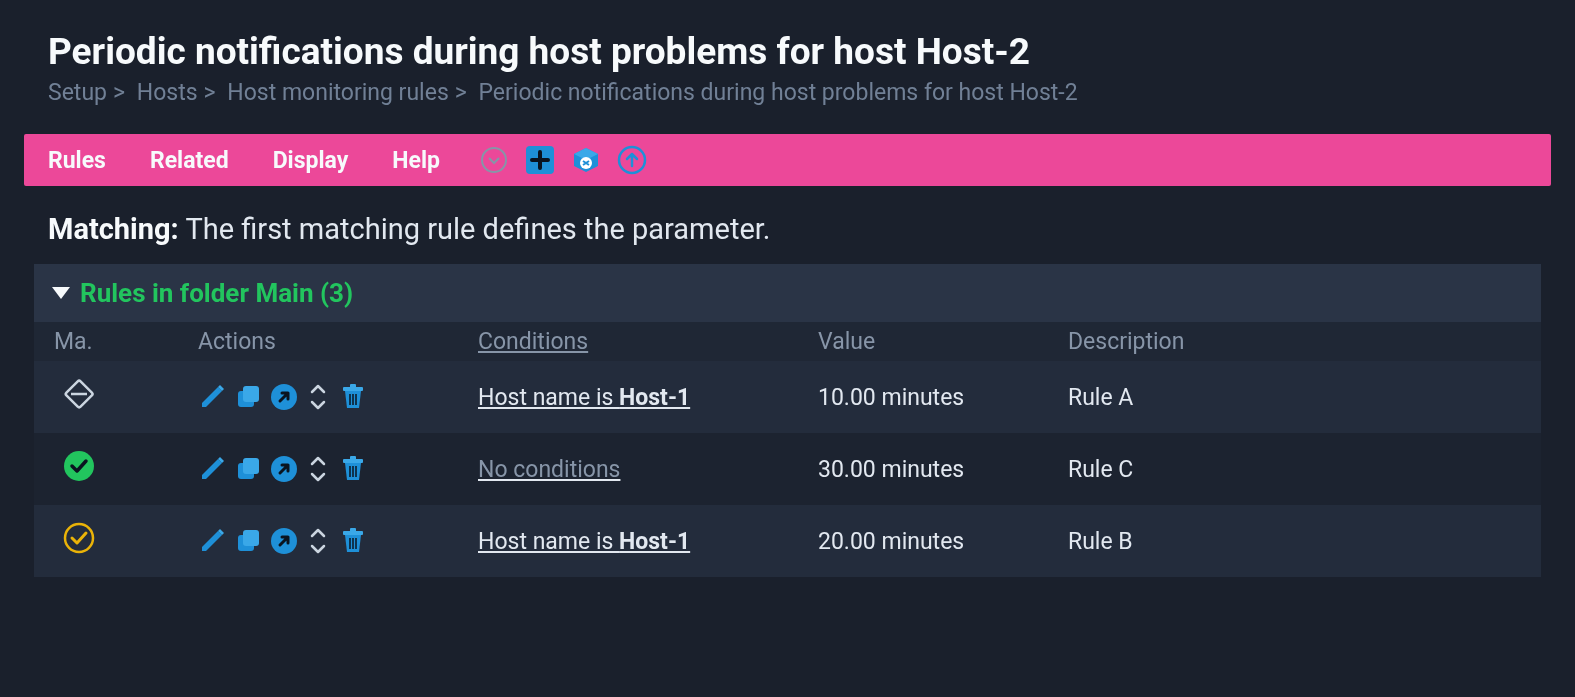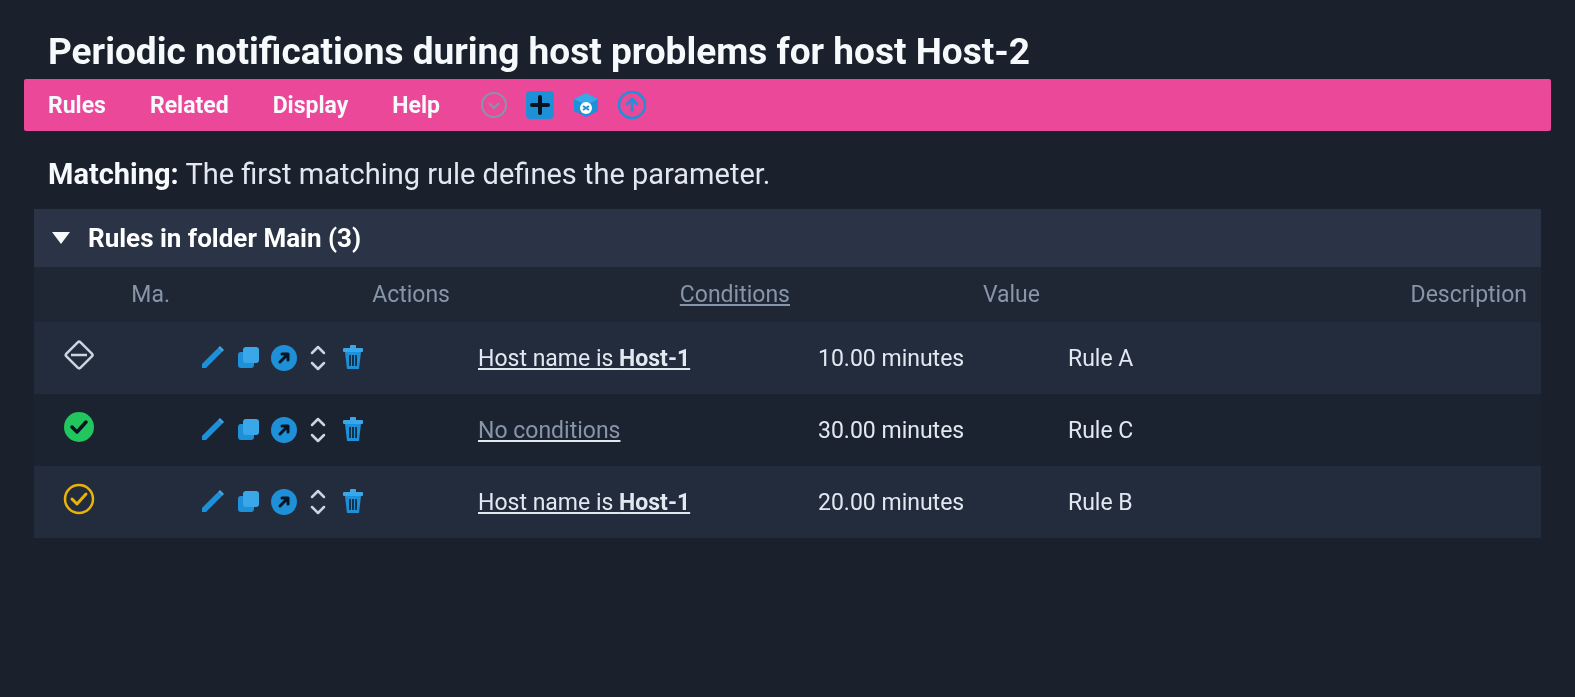--- a/index.html
+++ b/index.html
@@ -56,37 +56,37 @@
   .section {
     background: #232b3a;
     border-radius: 2px;
     margin: 0 -14px;
   }
   .section-header {
     display:flex; align-items:center;
     padding: 14px 18px;
     font-size: 26px;
     font-weight: 700;
-    color: #ffffff;
-    gap: 18px;
+    color: #22c55e;
+    gap: 10px;
     background: #2a3446;
   }
   .caret-down {
     width:0; height:0;
     border-left: 9px solid transparent;
     border-right: 9px solid transparent;
     border-top: 12px solid #f7fafc;
   }
   table { width:100%; border-collapse: collapse; }
   th {
-    text-align:right;
+    text-align:left;
     color:#8795a8;
     font-weight:400;
     font-size:23px;
-    padding: 14px 14px;
+    padding: 6px 14px;
     background:#1f2735;
   }
   td {
     padding: 16px 14px;
     font-size: 23px;
     color:#e2e8f0;
     vertical-align: middle;
   }
   tbody tr:nth-child(odd) td { background:#232c3c; }
   tbody tr:nth-child(even) td { background:#1c2330; }
@@ -102,20 +102,26 @@
   .cond-text { color:#e2e8f0; }
   .cond-text b { font-weight:700; }
   .cond-muted { color:#8795a8; }
 </style>
 </head>
 <body>
 
 <div class="container">
   <h1 class="page-title">Periodic notifications during host problems for host Host-2</h1>
 
+  <div class="breadcrumb">
+    <span>Setup</span><span class="sep">&gt;</span>
+    <span>Hosts</span><span class="sep">&gt;</span>
+    <span>Host monitoring rules</span><span class="sep">&gt;</span>
+    <span>Periodic notifications during host problems for host Host-2</span>
+  </div>
 
   <div class="toolbar">
     <span class="toolbar-menu">Rules</span>
     <span class="toolbar-menu">Related</span>
     <span class="toolbar-menu">Display</span>
     <span class="toolbar-menu">Help</span>
     <div class="toolbar-icons">
       <span class="icon-circle">
         <svg width="28" height="28" viewBox="0 0 28 28">
             <circle cx="14" cy="14" r="12" fill="none" stroke="#8795a8" stroke-width="2"></circle>

